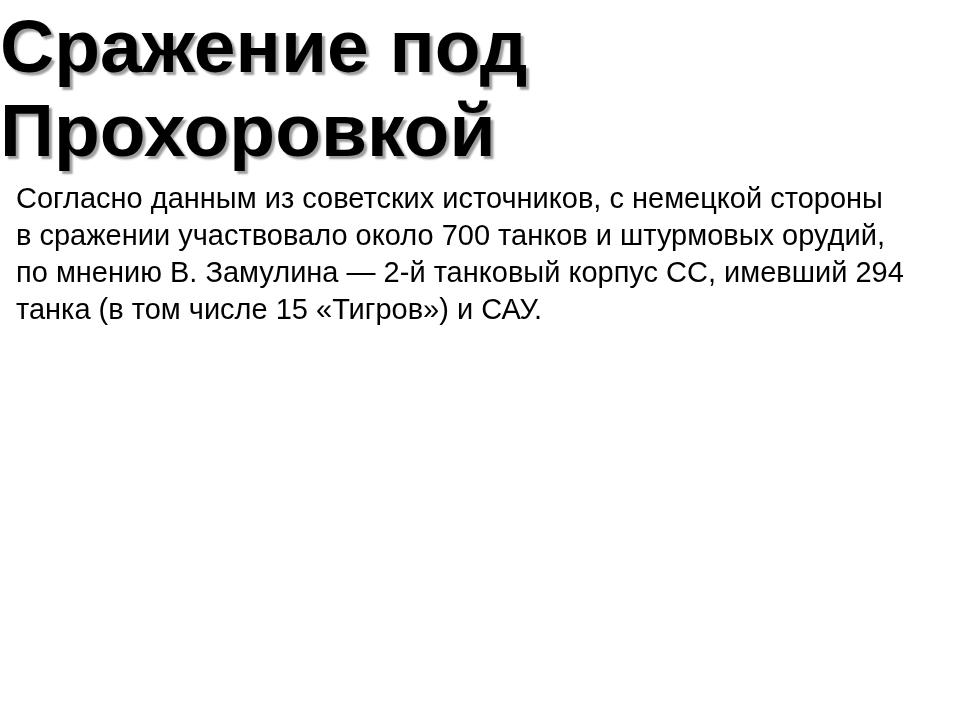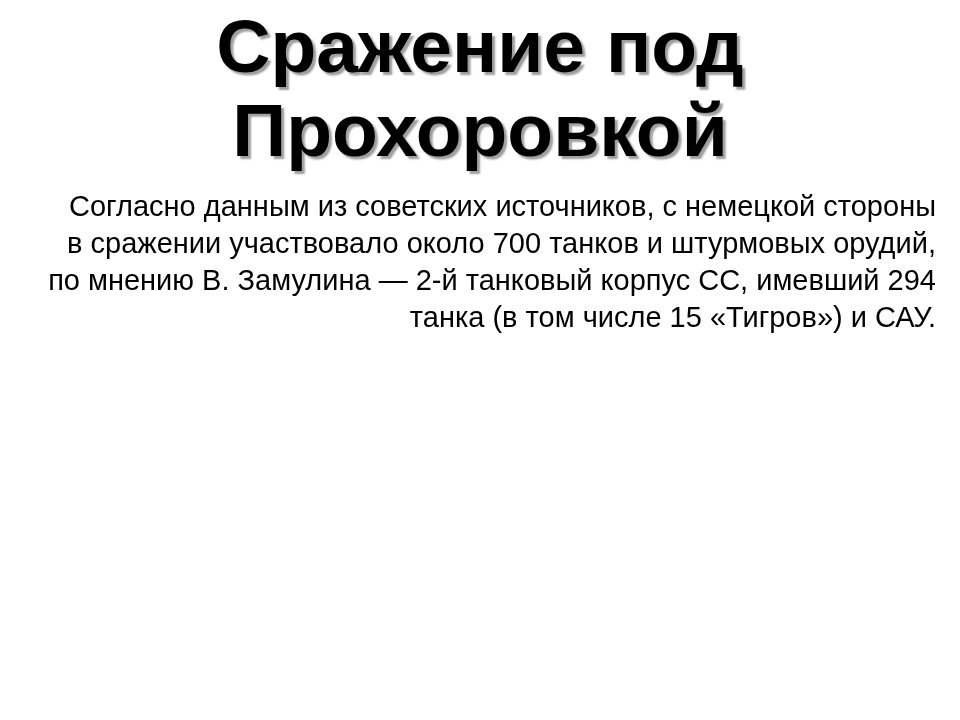--- a/index.html
+++ b/index.html
@@ -15,35 +15,34 @@
     height: 720px;
     box-sizing: border-box;
     background: #ffffff;
     color: #000000;
     font-family: "Liberation Sans", "DejaVu Sans", sans-serif;
     overflow: hidden;
   }
   .slide-title {
     margin: 0;
     padding-top: 4px;
-    text-align: center;
     font-size: 75px;
     font-weight: bold;
     line-height: 84px;
     white-space: pre-line;
     color: #000000;
     text-shadow: 3px 3px 2px #9e9e9e;
   }
   .slide-body {
     margin-top: 4px;
     padding: 0 8px;
   }
   .para {
-    margin: 16px;
-    text-align: right;
+    margin: 8px;
+    text-align: left;
     font-size: 29px;
     font-weight: normal;
     line-height: 37px;
     white-space: pre-line;
     color: #000000;
   }
   .para + .para {
     margin-top: 10px;
   }
 </style>

